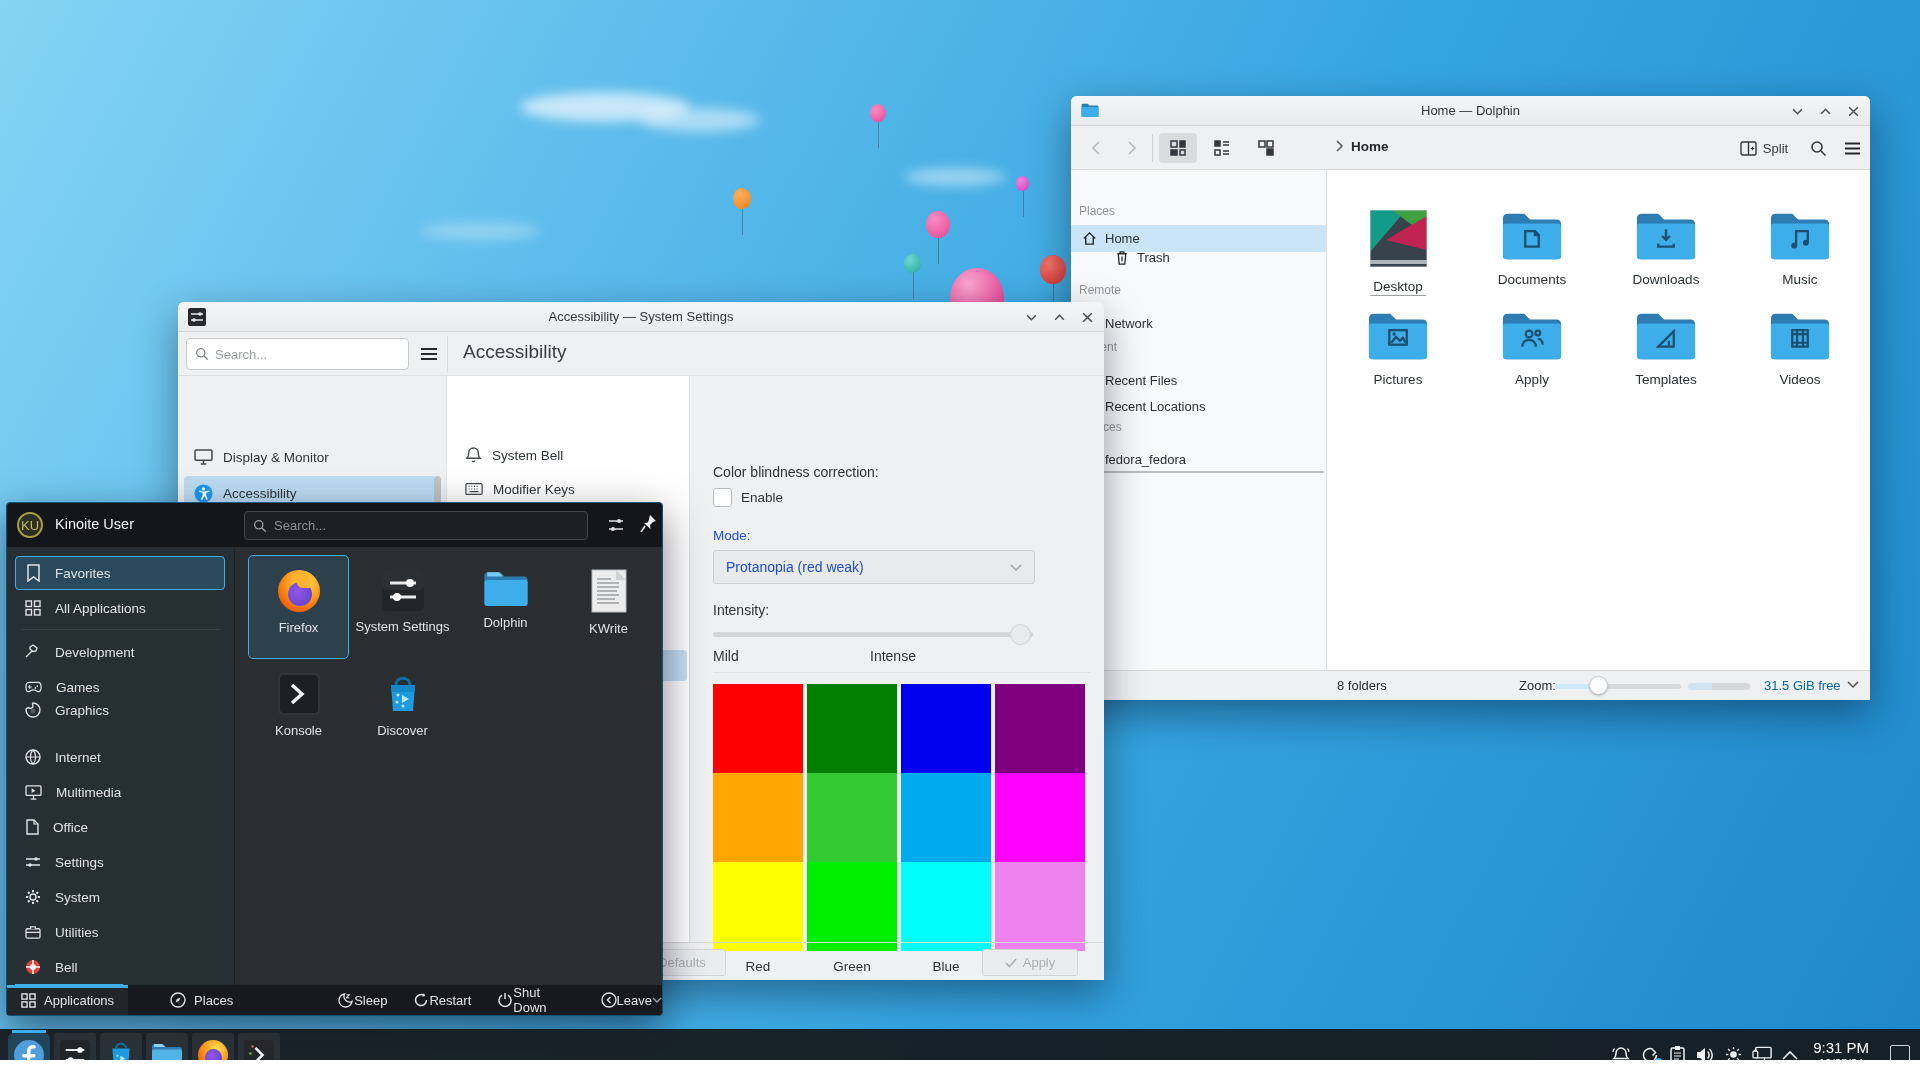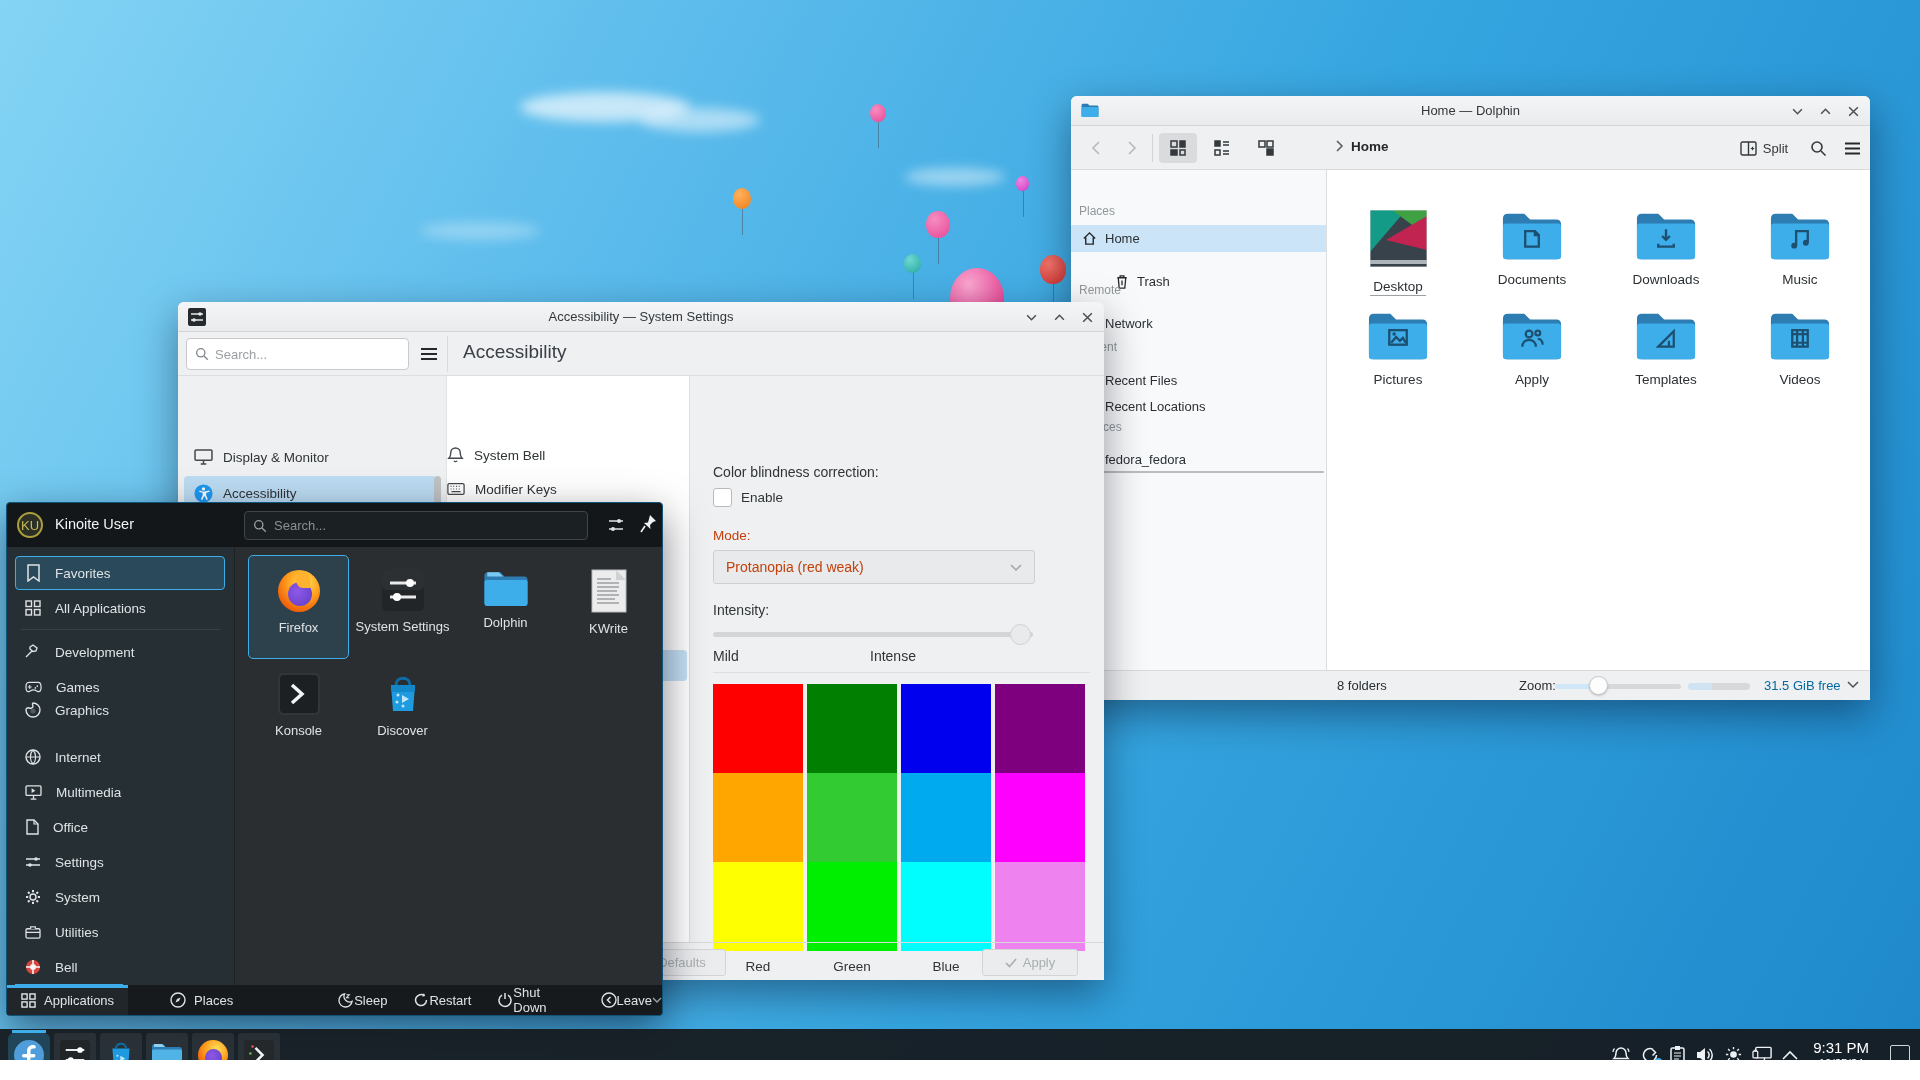--- a/index.html
+++ b/index.html
@@ -34,25 +34,25 @@
   .s-header { position:absolute; left:0; top:30px; right:0; height:44px; background:#eff0f1; border-bottom:1px solid #dcdee0; }
   .s-search { position:absolute; left:8px; top:6px; width:223px; height:32px; background:#fff; border:1px solid #c8cacc; border-radius:4px; display:flex; align-items:center; gap:6px; padding:0 8px; }
   .s-search input { border:0; outline:0; width:160px; font-size:13px; color:#3a4045; background:transparent; font-family:inherit; }
   .s-search input::placeholder { color:#9aa0a4; }
   .s-body { position:absolute; left:0; top:74px; right:0; bottom:38px; }
   .s-side { position:absolute; left:0; top:0; width:268px; bottom:0; }
   .s-mid { position:absolute; left:268px; top:0; width:244px; bottom:0; background:#fff; border-left:1px solid #e2e4e5; border-right:1px solid #dcdee0; }
   .s-pane { position:absolute; left:512px; top:0; right:0; bottom:0; }
   .s-item { position:absolute; left:6px; right:10px; height:34px; display:flex; align-items:center; gap:10px; padding-left:10px; font-size:13.5px; color:#2f3437; border-radius:4px; }
   .s-item.sel { background:#bcdcf3; }
-  .m-item { position:absolute; left:0; right:4px; height:34px; display:flex; align-items:center; gap:10px; font-size:13.5px; color:#2f3437; }
+  .m-item { position:absolute; left:0; right:4px; height:34px; display:flex; align-items:center; gap:10px; padding-left:18px; font-size:13.5px; color:#2f3437; }
   .s-footer { position:absolute; left:0; bottom:0; right:0; height:38px; border-top:1px solid #d7d9da; }
   .btn-dis { position:absolute; height:27px; border:1px solid #d2d4d5; border-radius:3px; background:#ebeced; color:#a9aeb1; font-size:13px; display:flex; align-items:center; justify-content:center; gap:6px; }
   .cb-label { font-size:13.5px; color:#2f3437; }
-  .gray { color:#c2410c; }
+  .gray { color:#1d4ed8; }
   .swatch-col { position:absolute; width:90px; top:308px; }
   .swatch { width:90px; height:89px; }
   .swatch-lbl { position:absolute; width:90px; text-align:center; top:583px; font-size:13.5px; color:#2f3437; }
   
   .launcher { left:6px; top:502px; width:657px; height:514px; background:#24282b; border:1px solid #10547a; border-radius:4px; box-shadow:0 14px 40px rgba(0,0,20,.5); color:#dfe3e5; }
   .l-header { position:absolute; left:0; top:0; right:0; height:44px; background:#141719; border-radius:4px 4px 0 0; }
   .l-search { position:absolute; left:237px; top:8px; width:344px; height:29px; background:#1b2023; border:1px solid #3e464b; border-radius:4px; display:flex; align-items:center; gap:7px; padding:0 8px; }
   .l-search input { border:0; outline:0; background:transparent; color:#cfd5d8; font-size:13px; width:250px; font-family:inherit; }
   .l-search input::placeholder { color:#8a9195; }
   .l-body { position:absolute; left:0; top:44px; right:0; bottom:30px; background:#2a2e31; }
@@ -192,21 +192,21 @@
     <div class="d-sidebar">
       <div class="p-hdr" style="top:34px;">Places</div>
       <div class="p-item sel" style="top:55px;">
         <span>
             <svg width="15" height="15" viewBox="0 0 16 16">
               <path d="M2 8l6-6 6 6M4 7v7h8V7" fill="none" stroke="#26292c" stroke-width="1.5"></path>
             </svg>
           </span>
         <span>Home</span>
       </div>
-      <div class="p-item" style="top:98px;padding-left:44px;">
+      <div class="p-item" style="top:74px;padding-left:44px;">
         <span>
             <svg width="14" height="15" viewBox="0 0 14 16">
               <path d="M2 4h10M5 4V2h4v2M3 4l1 11h6l1-11M7 7v5" fill="none" stroke="#26292c" stroke-width="1.4"></path>
             </svg>
           </span>
         <span>Trash</span>
       </div>
       <div class="p-hdr" style="top:113px;">Remote</div>
       <div class="p-item" style="top:140px;">
         <span>

